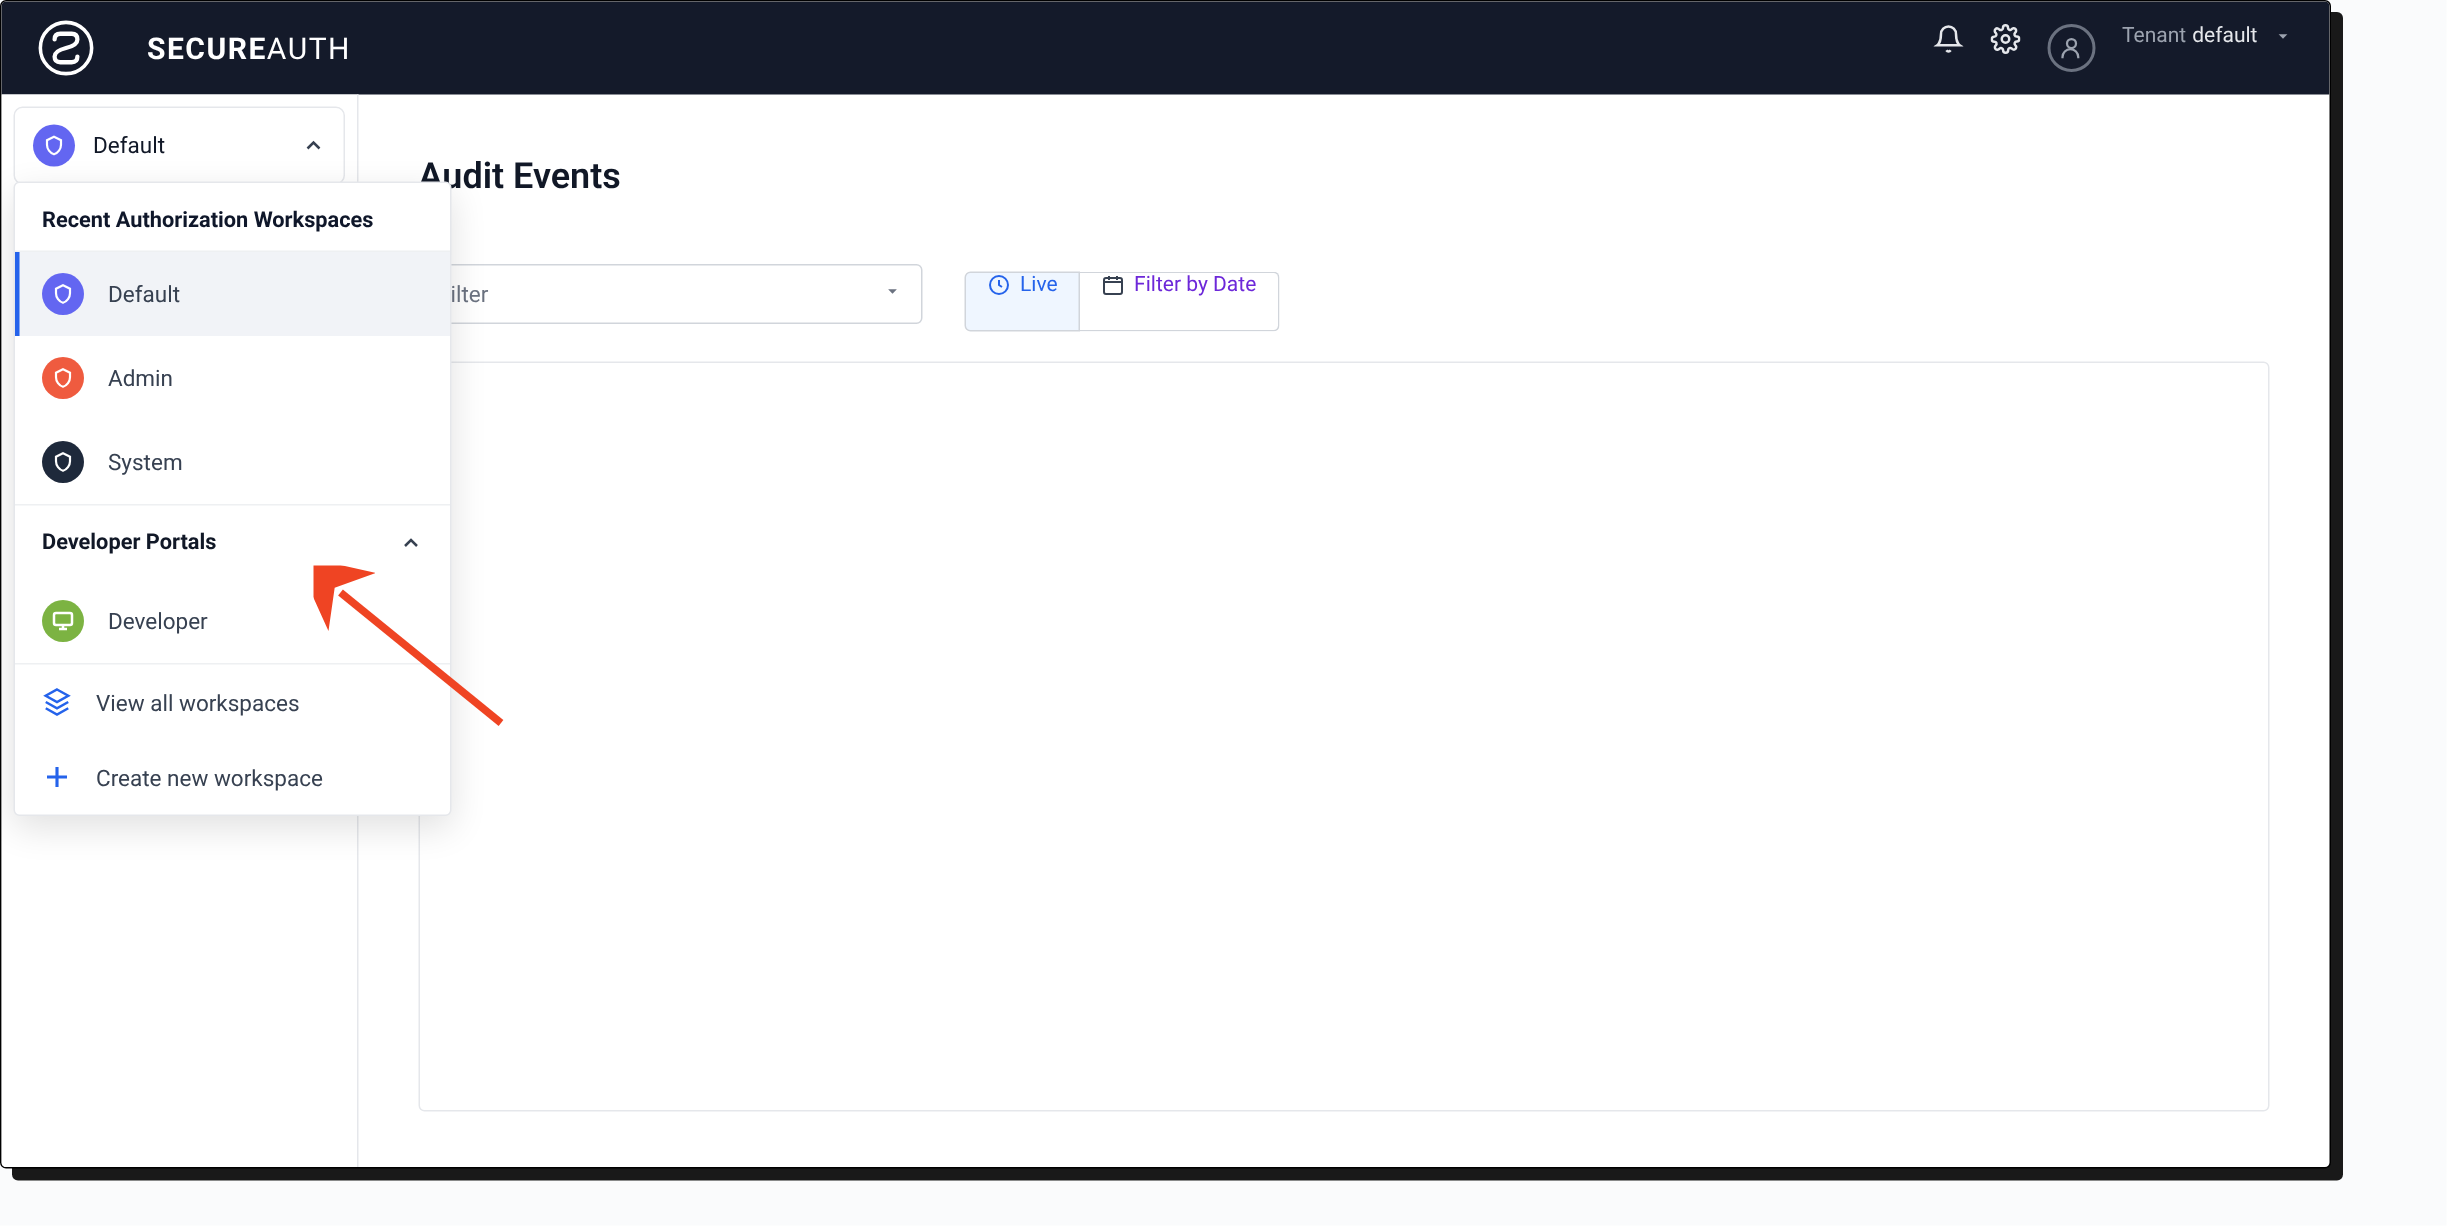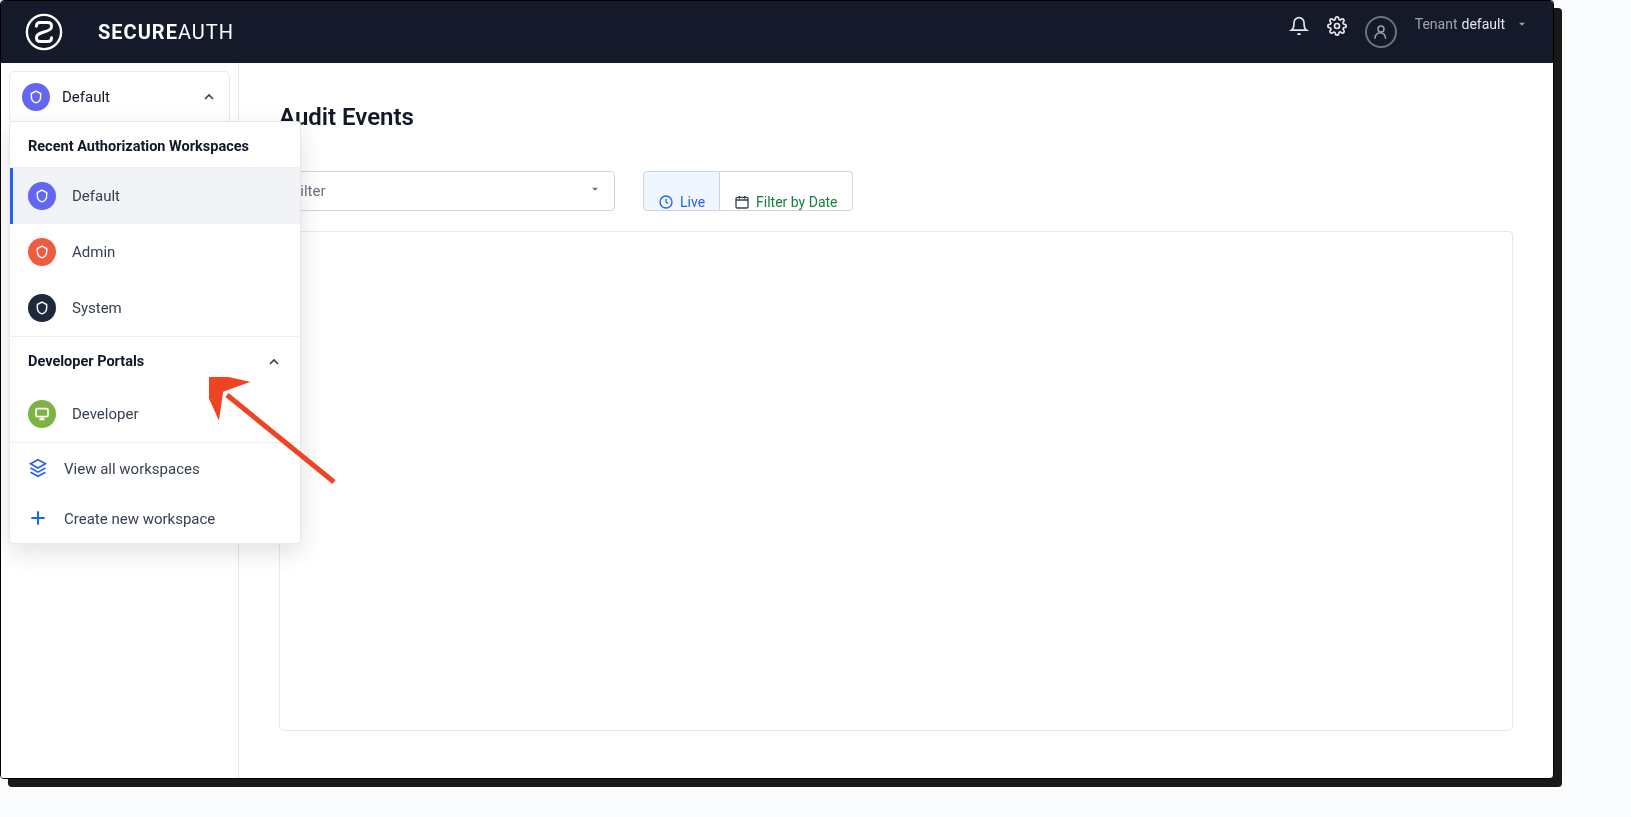--- a/index.html
+++ b/index.html
@@ -101,35 +101,36 @@
   padding: 0 12px;
   color: #6b7280;
   font-size: 15px;
   background: #fff;
 }
 .filter-select .chev-wrap { margin-left: auto; color: #6b7280; }
 .btn-group { display: flex; }
 .btn {
   height: 40px;
   border: 1px solid #d1d5db;
-  display: flex; align-items: flex-end;
+  display: flex; align-items: flex-start;
   padding: 0 14px;
   font-size: 14px;
   gap: 6px;
   cursor: pointer;
   background: #fff;
+  margin-top: 10px;
 }
 .btn.live {
   color: #2563eb;
   background: #eff6ff;
   border-top-left-radius: 4px;
   border-bottom-left-radius: 4px;
 }
 .btn.date {
-  color: #15803d;
+  color: #6d28d9;
   border-left: none;
   border-top-right-radius: 4px;
   border-bottom-right-radius: 4px;
 }
 
 .content-panel {
   margin-top: 20px;
   border: 1px solid #e5e7eb;
   border-radius: 4px;
   height: 500px;

